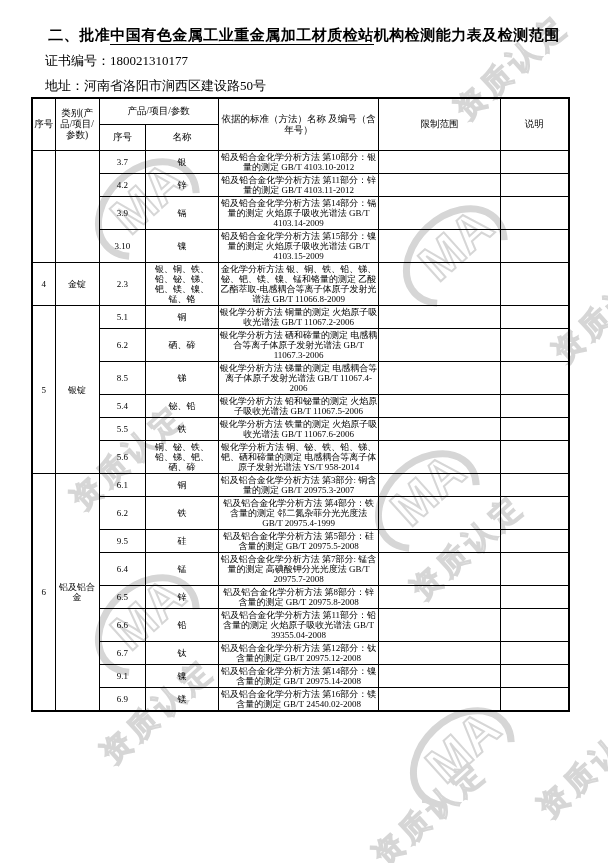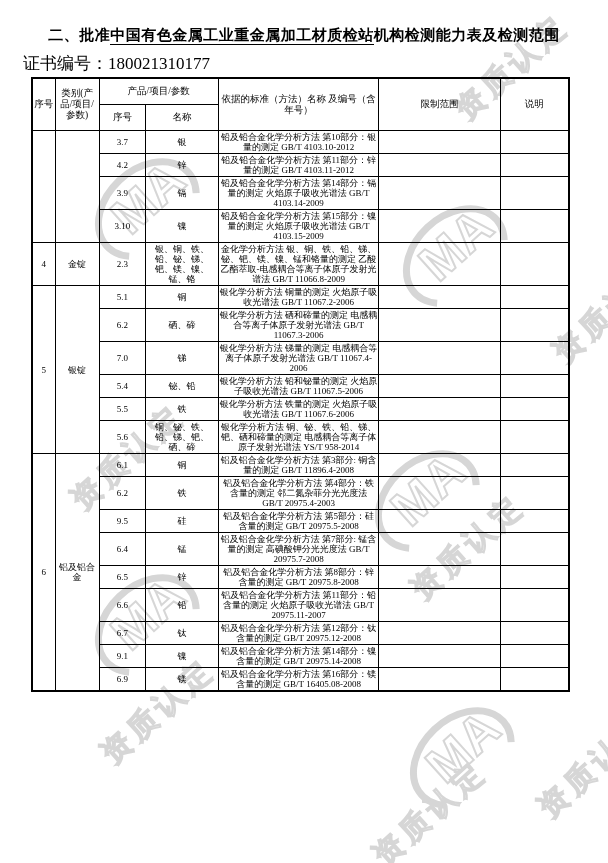--- a/index.html
+++ b/index.html
@@ -17,21 +17,21 @@
     color:#e4e4e4;
     font-family:"Liberation Serif","DejaVu Serif",serif;
   }
   @supports (-webkit-text-stroke: 1px #ccc) {
     .wm-text { color:rgba(255,255,255,0.05); -webkit-text-stroke:1.2px #d6d6d6; }
   }
   
   .content { position:relative; z-index:1; }
   .title { text-align:center; font-size:15px; font-weight:bold; padding-top:26px; letter-spacing:0.5px; }
   .title .u { border-bottom:1.5px solid #000; padding-bottom:1px; }
-  .meta-line { font-size:17px; margin-left:23px; margin-top:7px; }
+  .meta-line { font-size:13px; margin-left:45px; margin-top:7px; }
   .page-indicator { font-size:10px; text-align:right; margin-right:38px; margin-top:1px; height:13px; }
   table.cap {
     border-collapse:collapse; table-layout:fixed;
     width:539px; margin:2px 0 0 31px;
     border:2px solid #000;
   }
   table.cap th, table.cap td {
     border:1px solid #000;
     text-align:center; vertical-align:middle;
     padding:1px 1px;
@@ -81,20 +81,23 @@
 
   <div class="content">
     <div class="title">
       <span>二、批准</span><span class="u">中国有色金属工业重金属加工材质检站</span><span>机构检测能力表及检测范围</span>
     </div>
 
     <div class="meta-line">
       <span>证书编号：</span><span>180021310177</span>
     </div>
 
+    <div class="meta-line">
+      <span>地址：</span><span>河南省洛阳市涧西区建设路50号</span>
+    </div>
 
 
     <table class="cap">
       <colgroup>
         <col style="width:4.3%">
         <col style="width:8.2%">
         <col style="width:8.7%">
         <col style="width:13.5%">
         <col style="width:29.9%">
         <col style="width:22.6%">
@@ -164,21 +167,21 @@
             <td></td>
           </tr>
           <tr>
             <td>6.2</td>
             <td class="cell-name">硒、碲</td>
             <td class="cell-standard">银化学分析方法 硒和碲量的测定 电感耦合等离子体原子发射光谱法 GB/T 11067.3-2006</td>
             <td></td>
             <td></td>
           </tr>
           <tr>
-            <td>7.0</td>
+            <td>8.5</td>
             <td class="cell-name">锑</td>
             <td class="cell-standard">银化学分析方法 锑量的测定 电感耦合等离子体原子发射光谱法 GB/T 11067.4-2006</td>
             <td></td>
             <td></td>
           </tr>
           <tr>
             <td>5.4</td>
             <td class="cell-name">铋、铅</td>
             <td class="cell-standard">银化学分析方法 铅和铋量的测定 火焰原子吸收光谱法 GB/T 11067.5-2006</td>
             <td></td>
@@ -196,28 +199,28 @@
             <td class="cell-name">铜、铋、铁、铅、锑、钯、硒、碲</td>
             <td class="cell-standard">银化学分析方法 铜、铋、铁、铅、锑、钯、硒和碲量的测定 电感耦合等离子体原子发射光谱法 YS/T 958-2014</td>
             <td></td>
             <td></td>
           </tr>
           <tr>
             <td rowspan="9">6</td>
             <td rowspan="9">铝及铝合金</td>
             <td>6.1</td>
             <td class="cell-name">铜</td>
-            <td class="cell-standard">铝及铝合金化学分析方法 第3部分: 铜含量的测定 GB/T 11896.4-2008</td>
+            <td class="cell-standard">铝及铝合金化学分析方法 第3部分: 铜含量的测定 GB/T 20975.3-2007</td>
             <td></td>
             <td></td>
           </tr>
           <tr>
             <td>6.2</td>
             <td class="cell-name">铁</td>
-            <td class="cell-standard">铝及铝合金化学分析方法 第4部分：铁含量的测定 邻二氮杂菲分光光度法 GB/T 20975.4-2003</td>
+            <td class="cell-standard">铝及铝合金化学分析方法 第4部分：铁含量的测定 邻二氮杂菲分光光度法 GB/T 20975.4-1999</td>
             <td></td>
             <td></td>
           </tr>
           <tr>
             <td>9.5</td>
             <td class="cell-name">硅</td>
             <td class="cell-standard">铝及铝合金化学分析方法 第5部分：硅含量的测定 GB/T 20975.5-2008</td>
             <td></td>
             <td></td>
           </tr>
@@ -231,41 +234,41 @@
           <tr>
             <td>6.5</td>
             <td class="cell-name">锌</td>
             <td class="cell-standard">铝及铝合金化学分析方法 第8部分：锌含量的测定 GB/T 20975.8-2008</td>
             <td></td>
             <td></td>
           </tr>
           <tr>
             <td>6.6</td>
             <td class="cell-name">铅</td>
-            <td class="cell-standard">铝及铝合金化学分析方法 第11部分：铅含量的测定 火焰原子吸收光谱法 GB/T 20975.11-2007</td>
+            <td class="cell-standard">铝及铝合金化学分析方法 第11部分：铅含量的测定 火焰原子吸收光谱法 GB/T 39355.04-2008</td>
             <td></td>
             <td></td>
           </tr>
           <tr>
             <td>6.7</td>
             <td class="cell-name">钛</td>
             <td class="cell-standard">铝及铝合金化学分析方法 第12部分：钛含量的测定 GB/T 20975.12-2008</td>
             <td></td>
             <td></td>
           </tr>
           <tr>
             <td>9.1</td>
             <td class="cell-name">镍</td>
             <td class="cell-standard">铝及铝合金化学分析方法 第14部分：镍含量的测定 GB/T 20975.14-2008</td>
             <td></td>
             <td></td>
           </tr>
           <tr>
             <td>6.9</td>
             <td class="cell-name">镁</td>
-            <td class="cell-standard">铝及铝合金化学分析方法 第16部分：镁含量的测定 GB/T 16405.08-2008</td>
+            <td class="cell-standard">铝及铝合金化学分析方法 第16部分：镁含量的测定 GB/T 24540.02-2008</td>
             <td></td>
             <td></td>
           </tr>
         </tbody>
     </table>
   </div>
 </div>
 
 </body></html>

